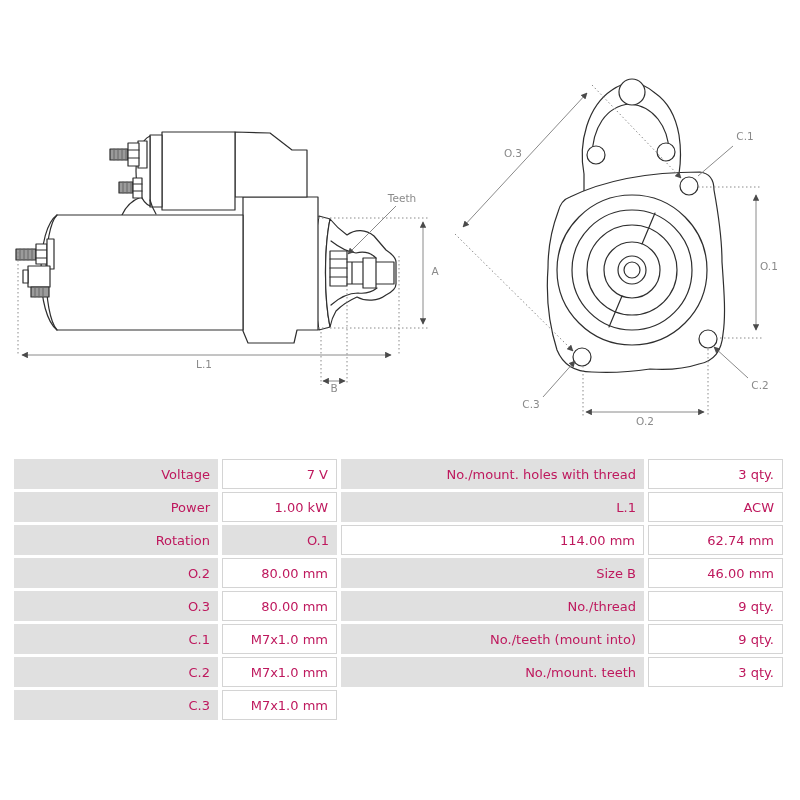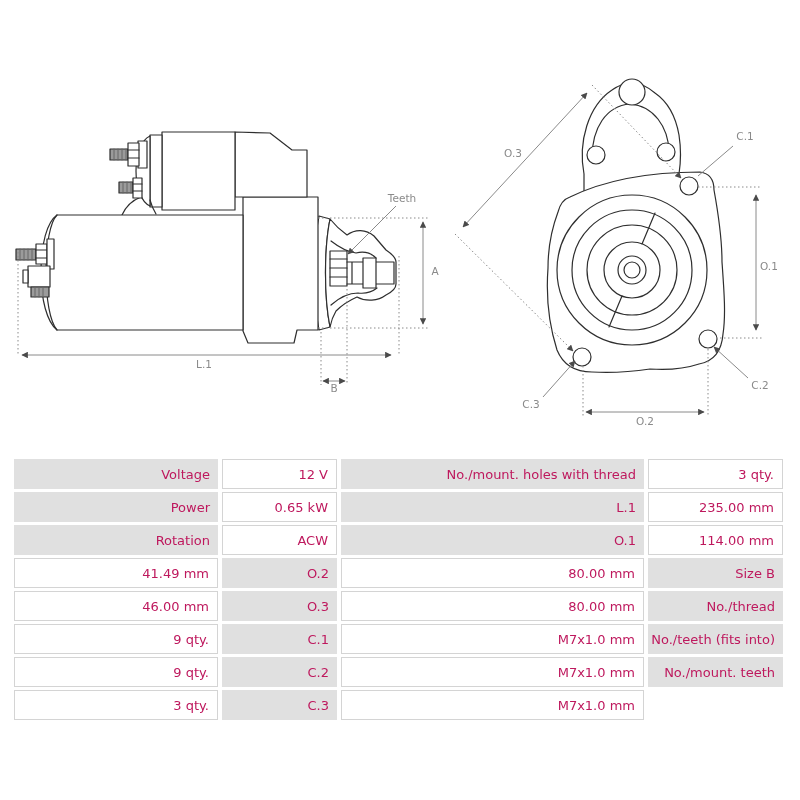--- a/index.html
+++ b/index.html
@@ -143,49 +143,48 @@
       <text x="760" y="270" text-anchor="start">O.1</text>
       <text x="760" y="389" text-anchor="middle">C.2</text>
       <text x="531" y="408" text-anchor="middle">C.3</text>
       <text x="645" y="425" text-anchor="middle">O.2</text>
     </g>
   </svg>
 
   <div class="spec-table">
 
     <div class="cell lab">Voltage</div>
-    <div class="cell val">12 V</div>
+    <div class="cell val">7 V</div>
     <div class="cell lab">No./mount. holes with thread</div>
     <div class="cell val">3 qty.</div>
 
     <div class="cell lab">Power</div>
-    <div class="cell val">0.65 kW</div>
+    <div class="cell val">1.00 kW</div>
     <div class="cell lab">L.1</div>
-    <div class="cell val">235.00 mm</div>
 
+    <div class="cell val">ACW</div>
     <div class="cell lab">Rotation</div>
-    <div class="cell val">ACW</div>
     <div class="cell lab">O.1</div>
     <div class="cell val">114.00 mm</div>
 
-    <div class="cell val">41.49 mm</div>
+    <div class="cell val">62.74 mm</div>
     <div class="cell lab">O.2</div>
     <div class="cell val">80.00 mm</div>
 
     <div class="cell lab">Size B</div>
     <div class="cell val">46.00 mm</div>
     <div class="cell lab">O.3</div>
     <div class="cell val">80.00 mm</div>
 
     <div class="cell lab">No./thread</div>
     <div class="cell val">9 qty.</div>
     <div class="cell lab">C.1</div>
     <div class="cell val">M7x1.0 mm</div>
 
-    <div class="cell lab">No./teeth (fits into)</div>
+    <div class="cell lab">No./teeth (mount into)</div>
     <div class="cell val">9 qty.</div>
     <div class="cell lab">C.2</div>
     <div class="cell val">M7x1.0 mm</div>
 
     <div class="cell lab">No./mount. teeth</div>
     <div class="cell val">3 qty.</div>
     <div class="cell lab">C.3</div>
     <div class="cell val">M7x1.0 mm</div>
   </div>
 </div>

